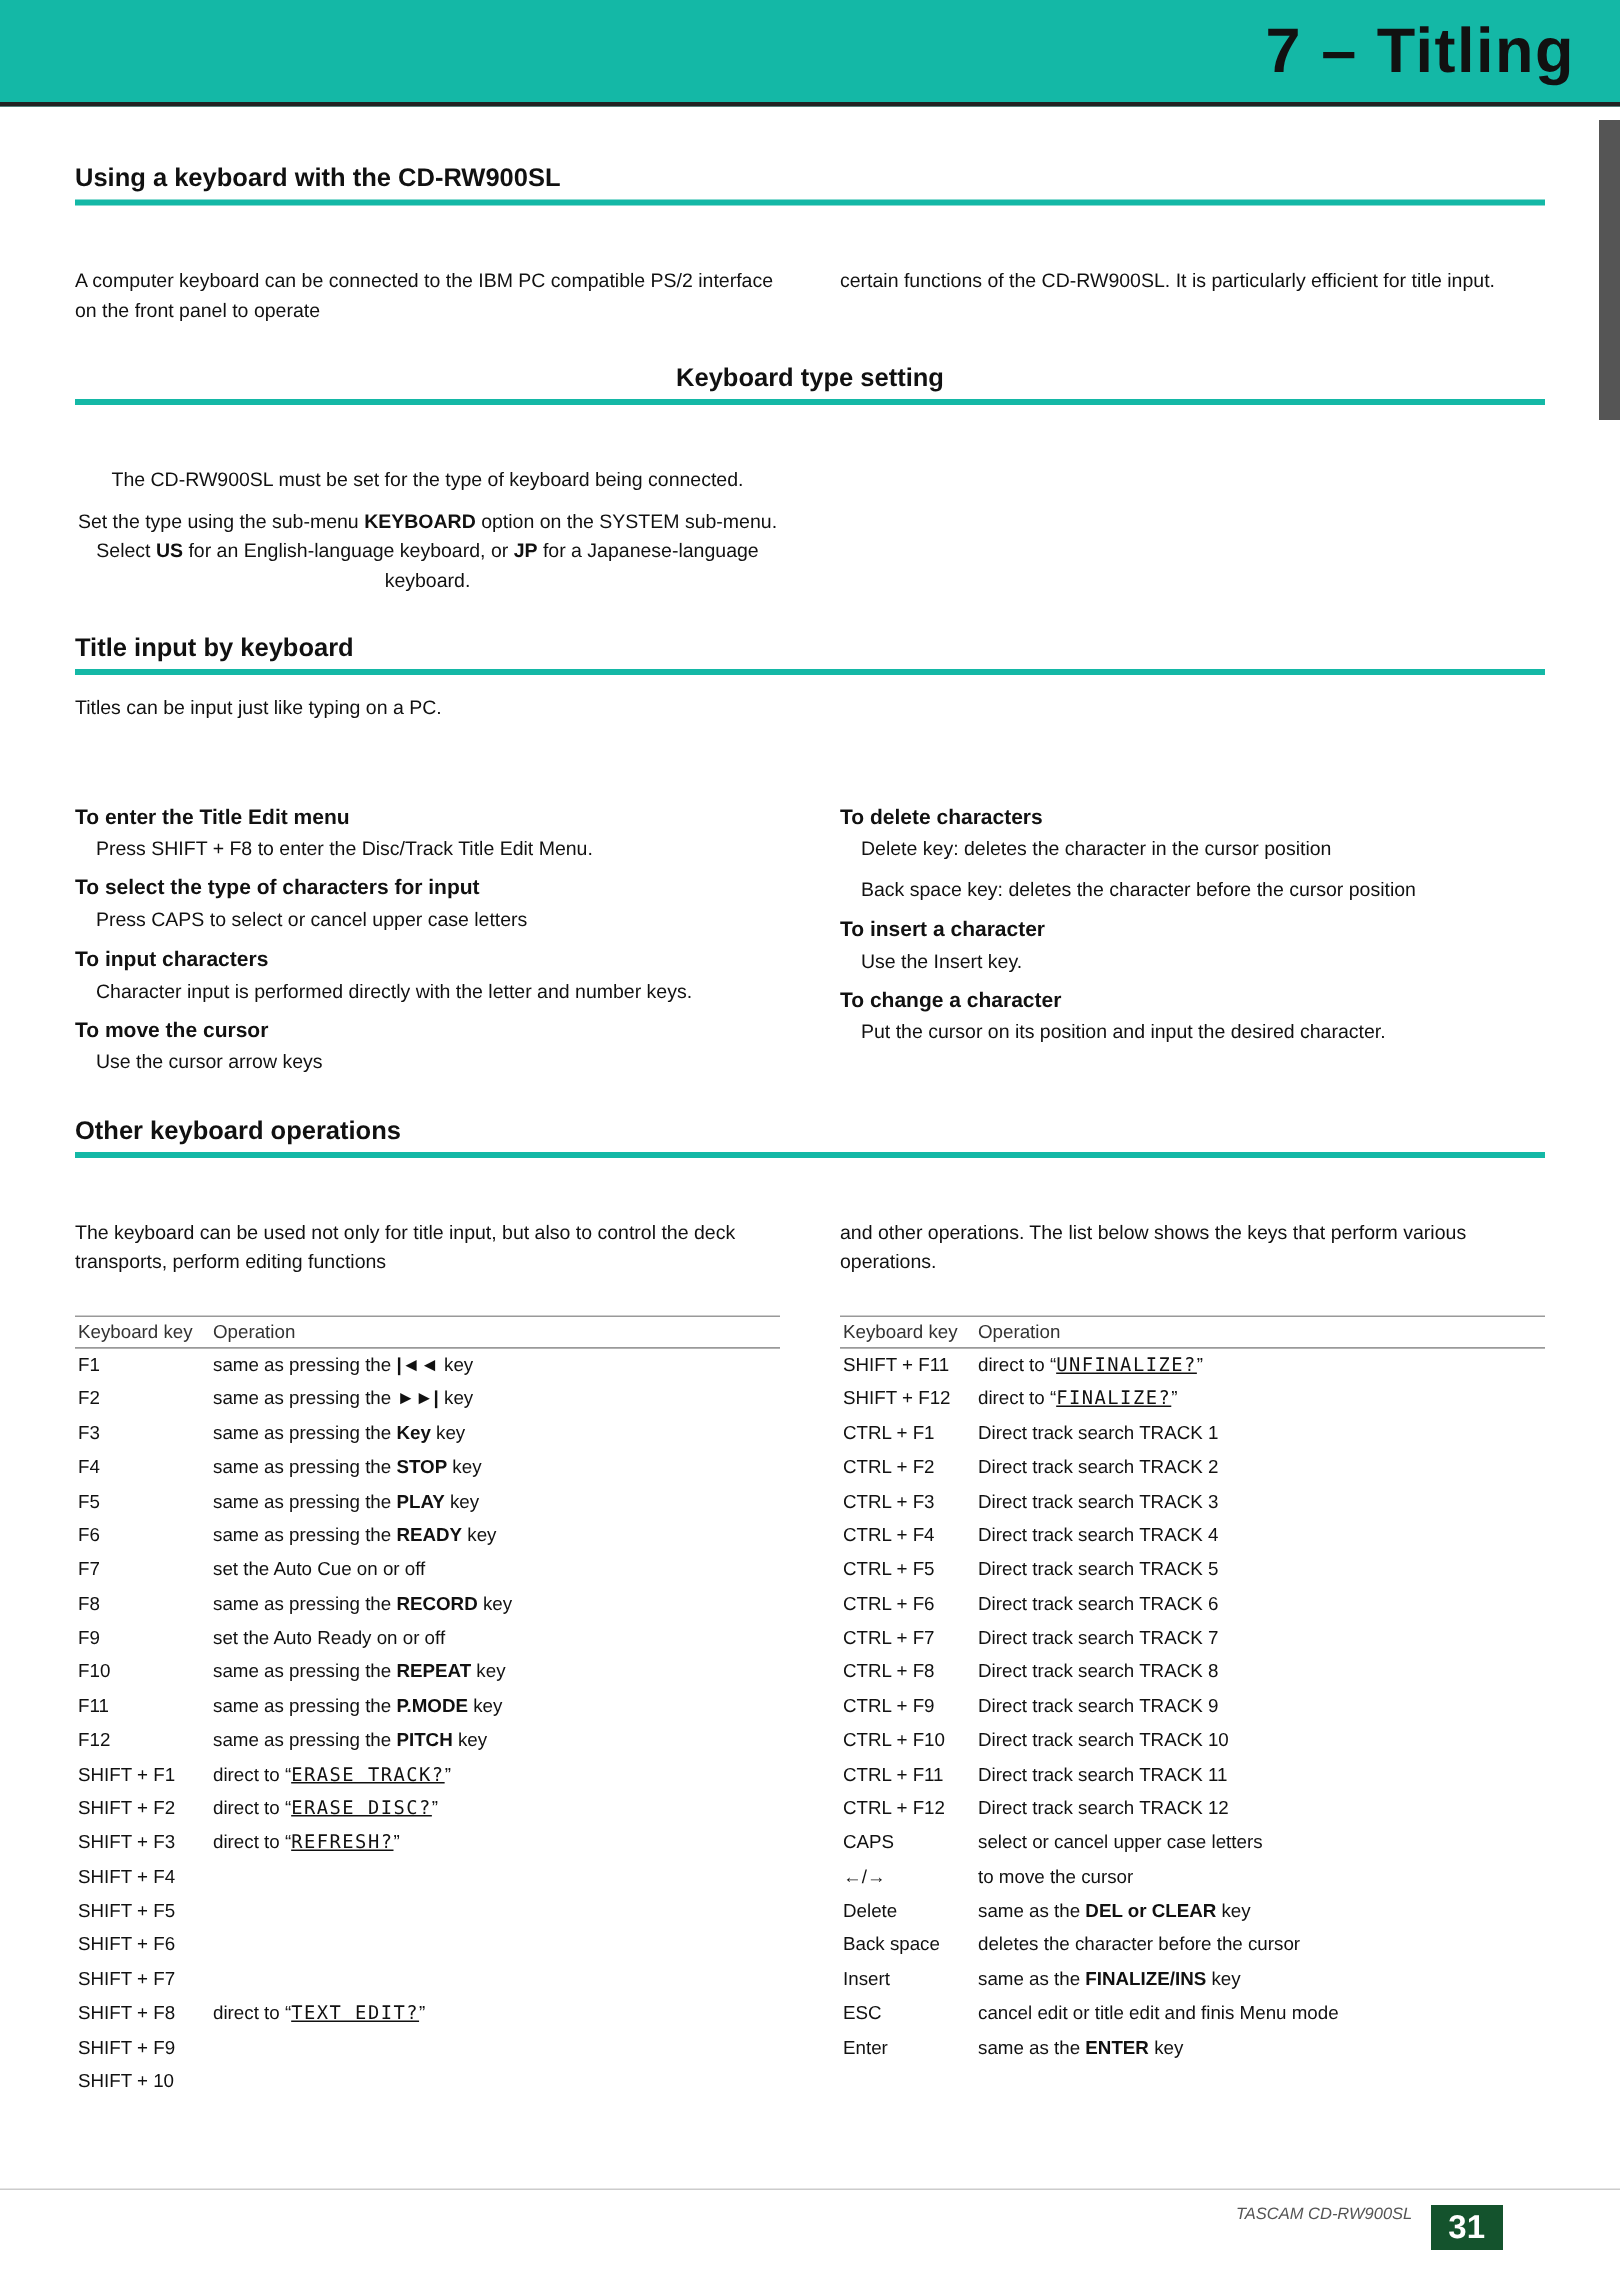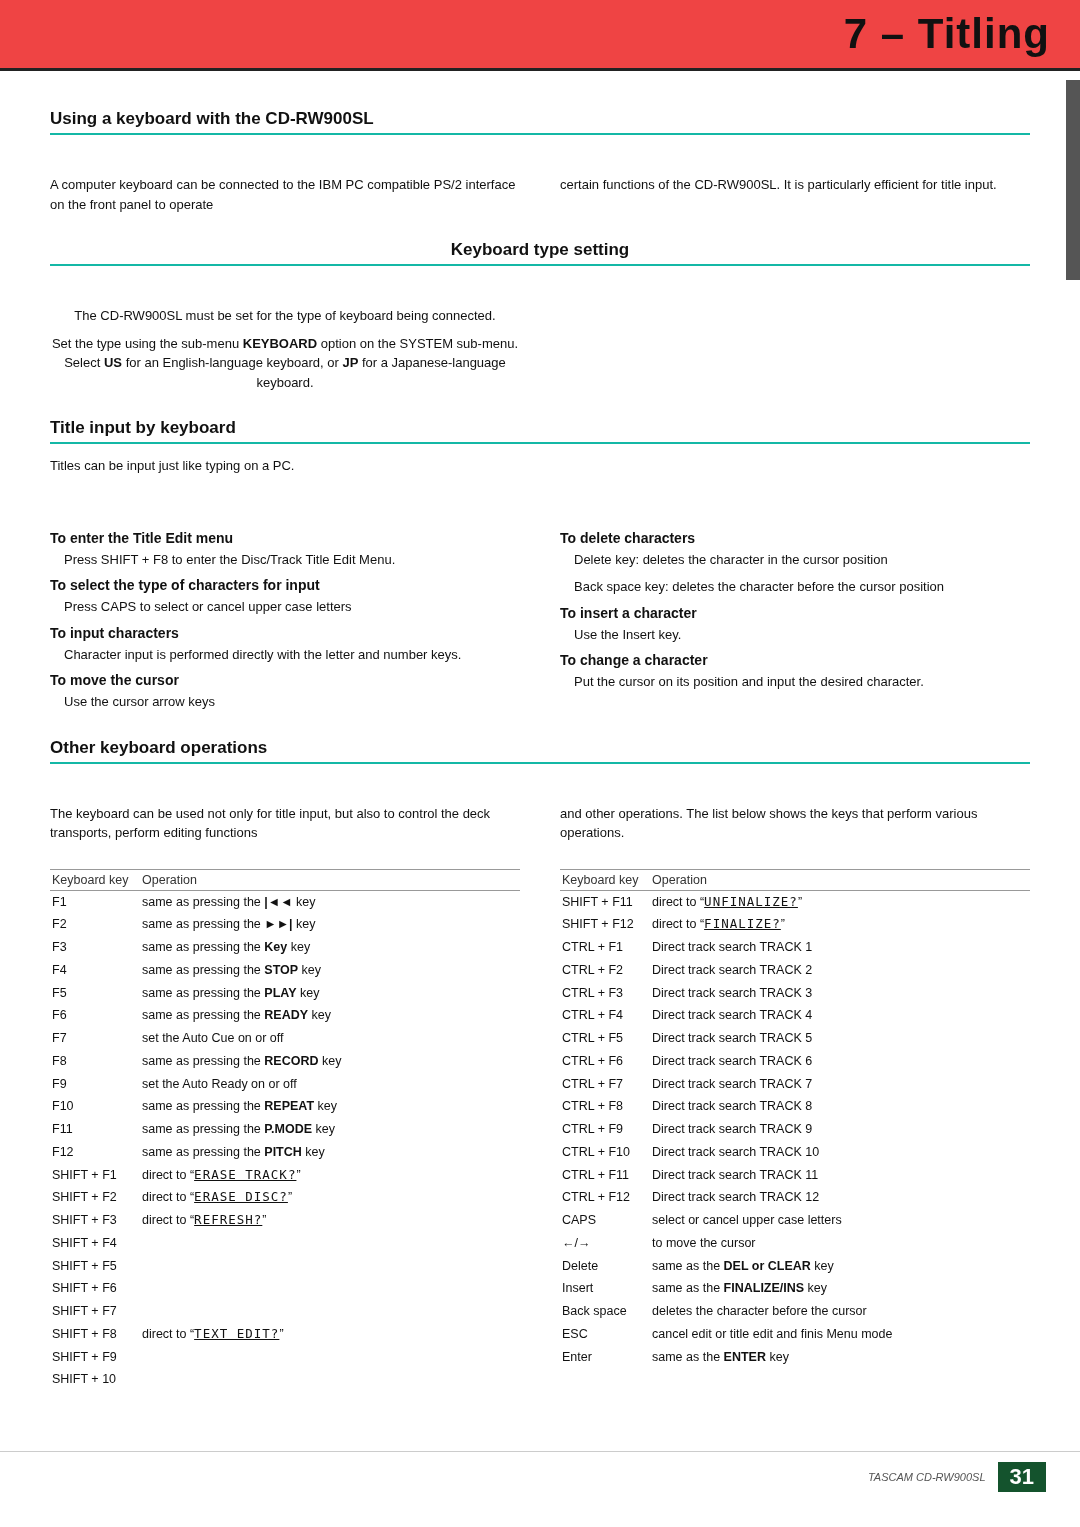--- a/index.html
+++ b/index.html
@@ -8,21 +8,21 @@
       font-size: 13px;
       background: #fff;
       color: #111;
       width: 1080px;
       min-height: 1527px;
       position: relative;
     }
 
     
     .top-bar {
-      background: #ef4444;
+      background: #14b8a6;
       border-bottom: 3px solid #222;
       display: flex;
       justify-content: flex-end;
       align-items: center;
       padding: 10px 30px 10px 0;
     }
     .top-title {
       font-size: 42px;
       font-weight: bold;
       color: #111;
@@ -30,21 +30,21 @@
     }
 
     .main-content {
       padding: 20px 50px 40px 50px;
     }
 
     
     .section-heading {
       font-size: 17px;
       font-weight: bold;
-      border-bottom: 2px solid #14b8a6;
+      border-bottom: 4px solid #14b8a6;
       padding-bottom: 4px;
       margin-bottom: 12px;
       margin-top: 18px;
     }
 
     .subsection-heading {
       font-size: 14px;
       font-weight: bold;
       margin-top: 14px;
       margin-bottom: 4px;
@@ -115,22 +115,21 @@
       justify-content: flex-end;
     }
     .tables-row > div {
       flex: 1;
     }
 
     
     .page-footer {
       display: flex;
       justify-content: flex-end;
-      align-items: center;
-      padding: 10px 34px;
+      padding: 10px 78px;
       border-top: 1px solid #ccc;
       margin-top: 20px;
     }
     .footer-brand {
       font-size: 11px;
       color: #555;
       font-style: italic;
       margin-right: 12px;
     }
     .footer-page {
@@ -406,26 +405,26 @@
               </tr>
               <tr>
                 <td>←/→</td>
                 <td>to move the cursor</td>
               </tr>
               <tr>
                 <td>Delete</td>
                 <td>same as the <strong>DEL or CLEAR</strong> key</td>
               </tr>
               <tr>
+                <td>Back space</td>
+                <td>deletes the character before the cursor</td>
+              </tr>
+              <tr>
                 <td>Insert</td>
                 <td>same as the <strong>FINALIZE/INS</strong> key</td>
-              </tr>
-              <tr>
-                <td>Back space</td>
-                <td>deletes the character before the cursor</td>
               </tr>
               <tr>
                 <td>ESC</td>
                 <td>cancel edit or title edit and finis Menu mode</td>
               </tr>
               <tr>
                 <td>Enter</td>
                 <td>same as the <strong>ENTER</strong> key</td>
               </tr>
             </tbody>

